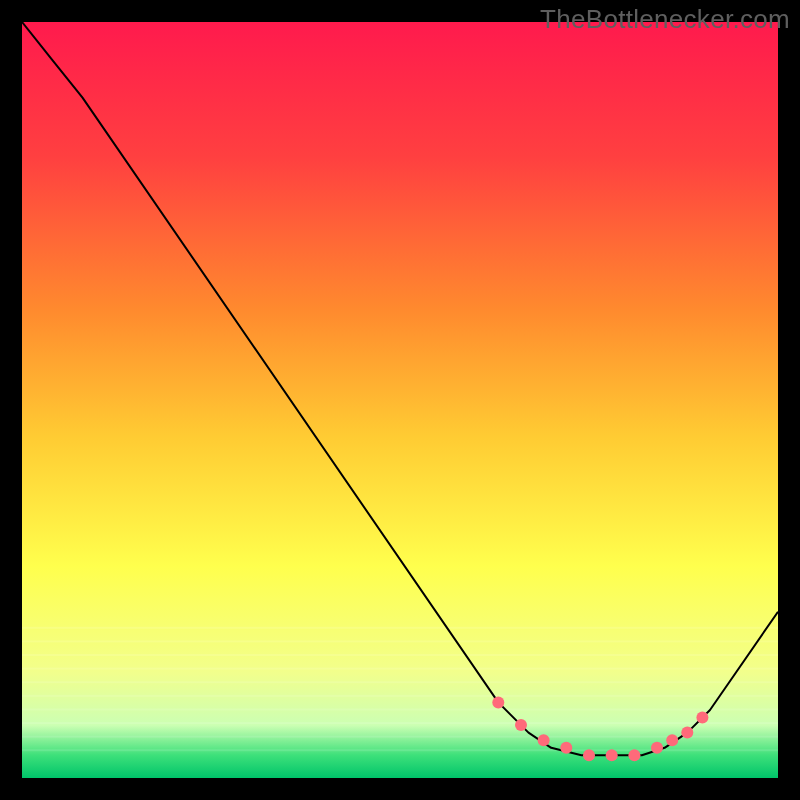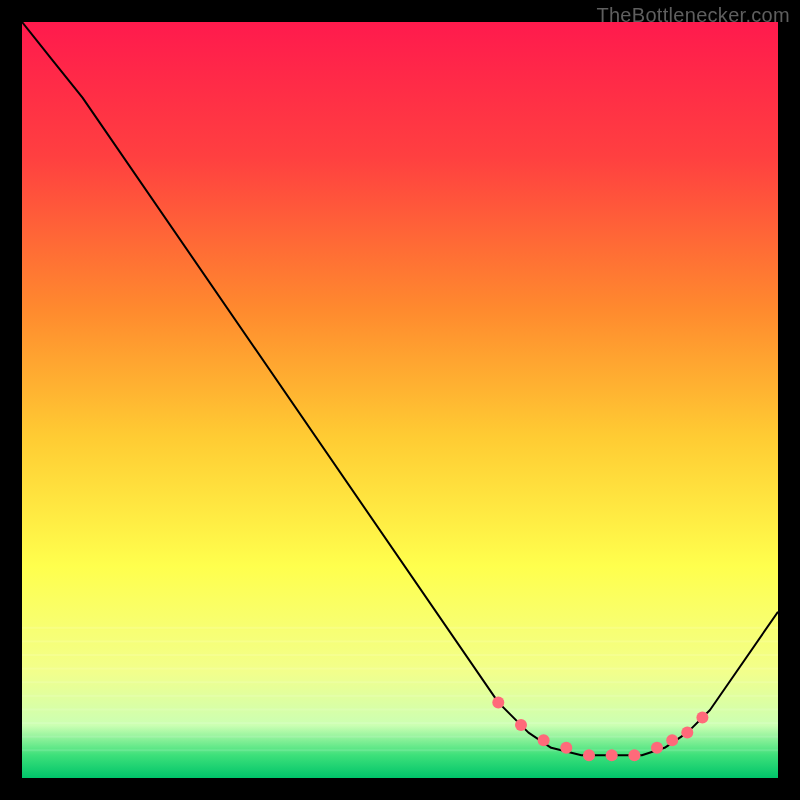--- a/index.html
+++ b/index.html
@@ -23,21 +23,21 @@
     top: 22px;
     width: 756px;
     height: 756px;
     overflow: hidden;
   }
   .watermark {
     position: absolute;
     top: 4px;
     right: 10px;
     color: #5f5f5f;
-    font-size: 20px;
+    font-size: 26px;
     letter-spacing: 0.3px;
     font-weight: 500;
     user-select: none;
   }
   svg { display: block; }
 </style>
 </head>
 <body>
 
 <div class="stage">

